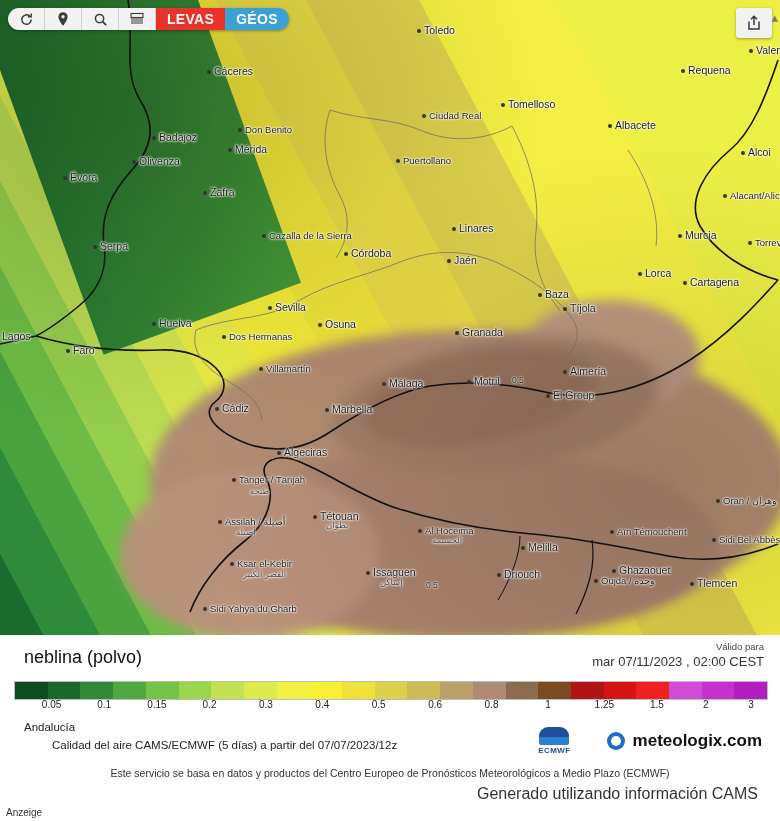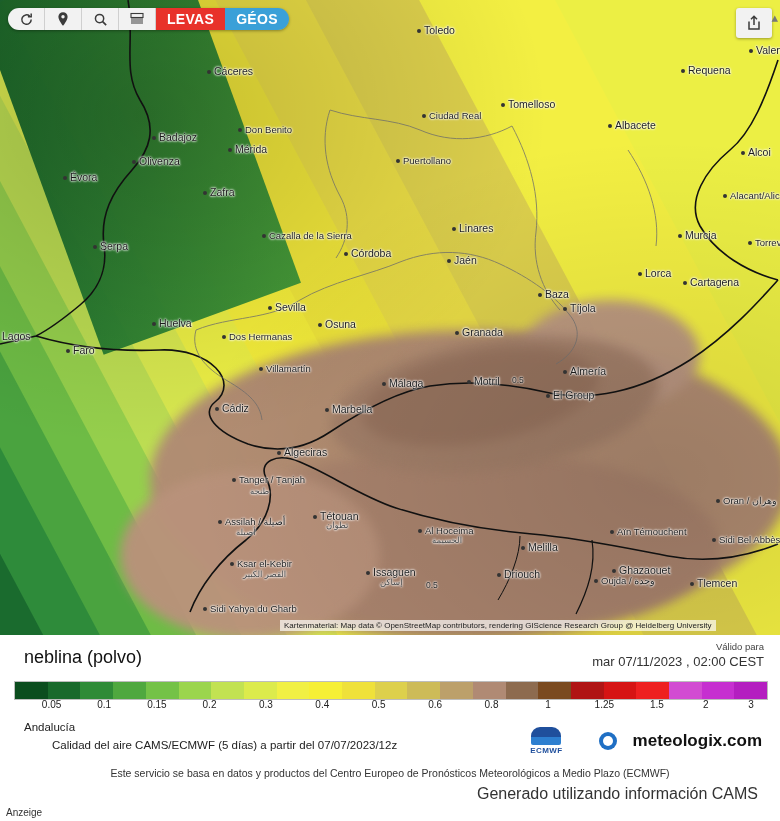--- a/index.html
+++ b/index.html
@@ -96,21 +96,21 @@
   .ticks span{position:absolute;font-size:10px;color:#222;transform:translateX(-50%);}
 
   .region{position:absolute;left:24px;top:86px;font-size:11.5px;color:#222;}
   .sub1{position:absolute;left:24px;top:104px;font-size:11.5px;color:#222;margin-left:28px;}
 
   .brand{position:absolute;right:18px;top:92px;display:flex;align-items:center;gap:7px;}
   .ecmwf{display:flex;flex-direction:column;align-items:center;line-height:1;}
   .ecmwf .glyph{width:30px;height:18px;border-radius:9px 9px 2px 2px;
     background:linear-gradient(180deg,#1f4f9c 0 55%,#2d7fd0 55% 100%);}
   .ecmwf .txt{font-size:8px;color:#1f4f9c;font-weight:bold;margin-top:2px;letter-spacing:.4px;}
-  .mlogo{display:flex;align-items:center;gap:16px;padding-left:29px;}
+  .mlogo{display:flex;align-items:center;gap:8px;padding-left:29px;}
   .mlogo .mark{width:18px;height:18px;border-radius:50%;background:#1f6fc4;position:relative;}
   .mlogo .mark:after{content:"";position:absolute;left:4px;top:4px;width:10px;height:10px;
     border-radius:50%;background:#fff;}
   .mlogo .name{font-size:17px;font-weight:bold;color:#111;}
 
   .note1{position:absolute;left:0;right:0;top:132px;text-align:center;font-size:10.5px;color:#333;}
   .note2{position:absolute;right:22px;top:150px;font-size:16px;color:#333;}
   .anzeige{position:absolute;left:6px;top:172px;font-size:10px;color:#333;}
 </style>
 </head>
@@ -228,21 +228,20 @@
         </div>
       <div id="arabic">
           <div class="lbl sub" style="left: 250px; top: 486px;">طنجة</div>
           <div class="lbl sub" style="left: 326px; top: 520px;">تطوان</div>
           <div class="lbl sub" style="left: 432px; top: 535px;">الحسيمة</div>
           <div class="lbl sub" style="left: 236px; top: 527px;">أصيلة</div>
           <div class="lbl sub" style="left: 243px; top: 569px;">القصر الكبير</div>
           <div class="lbl sub" style="left: 380px; top: 577px;">إساكن</div>
         </div>
 
-      <div class="attrib">Kartenmaterial: Map data © OpenStreetMap contributors, rendering GIScience Research Group @ Heidelberg University</div>
     </div>
 
     <div class="toolbar">
       <div class="tbtn">
         <svg width="15" height="15" viewBox="0 0 16 16">
             <path d="M13 8a5 5 0 1 1-1.6-3.6" fill="none" stroke="#3b3b3b" stroke-width="1.6"></path>
             <path d="M13 1.5V5H9.5" fill="none" stroke="#3b3b3b" stroke-width="1.6"></path>
           </svg>
       </div>
       <div class="tbtn">

